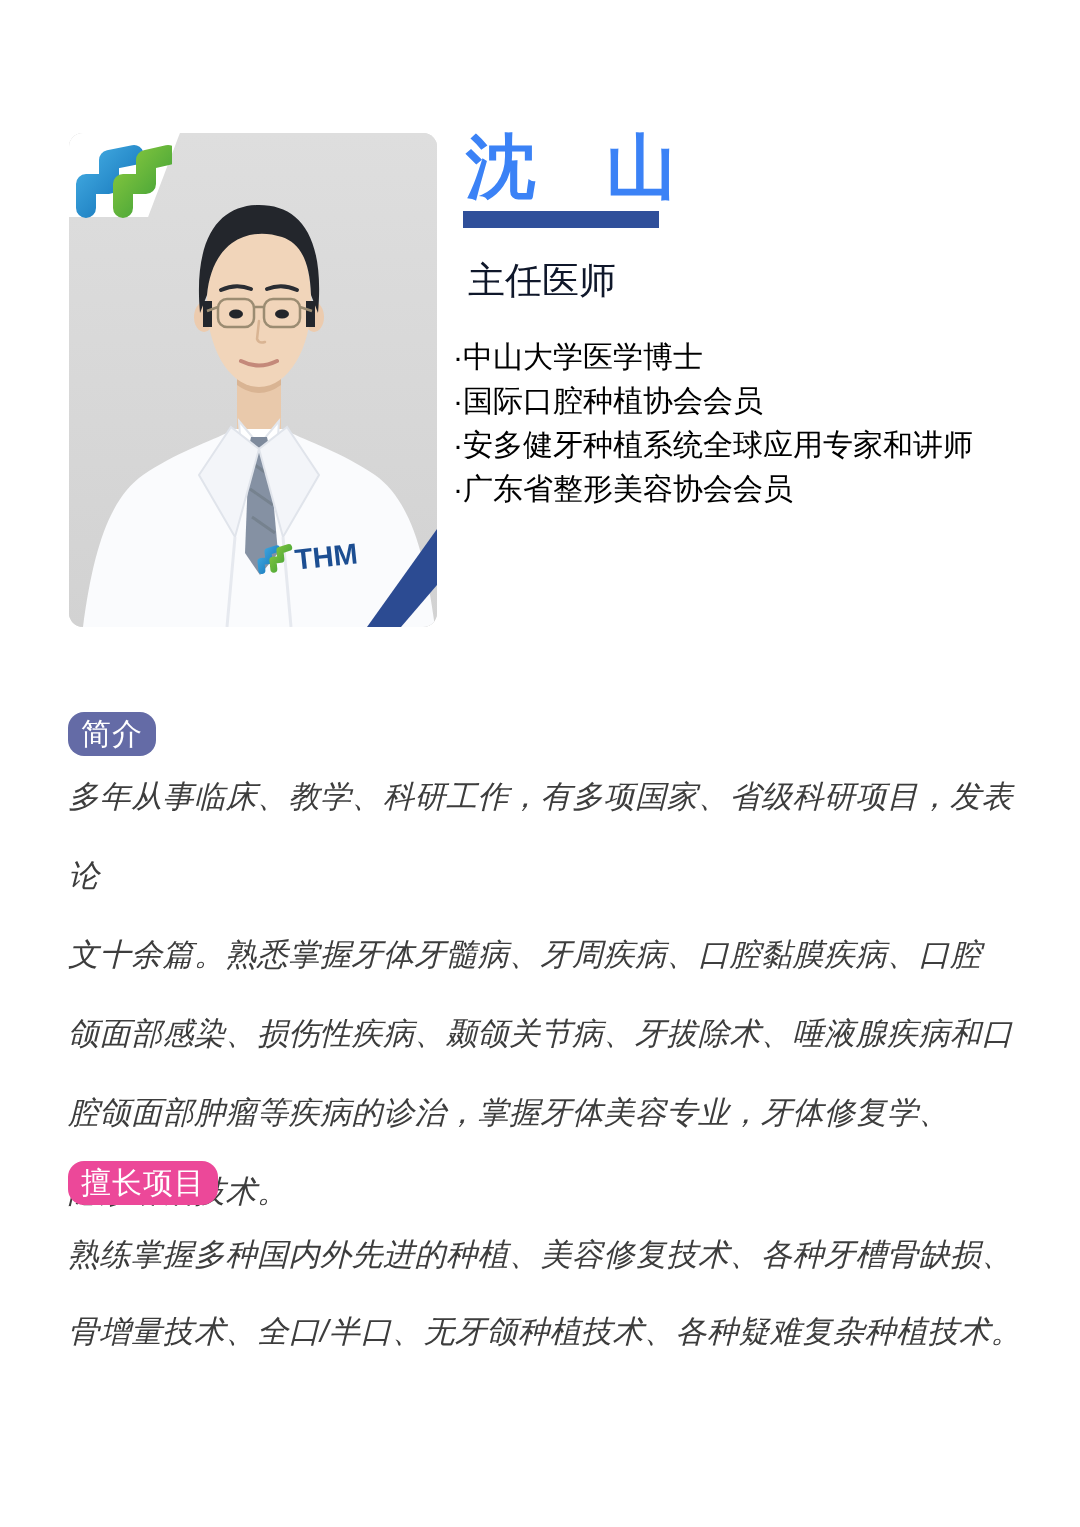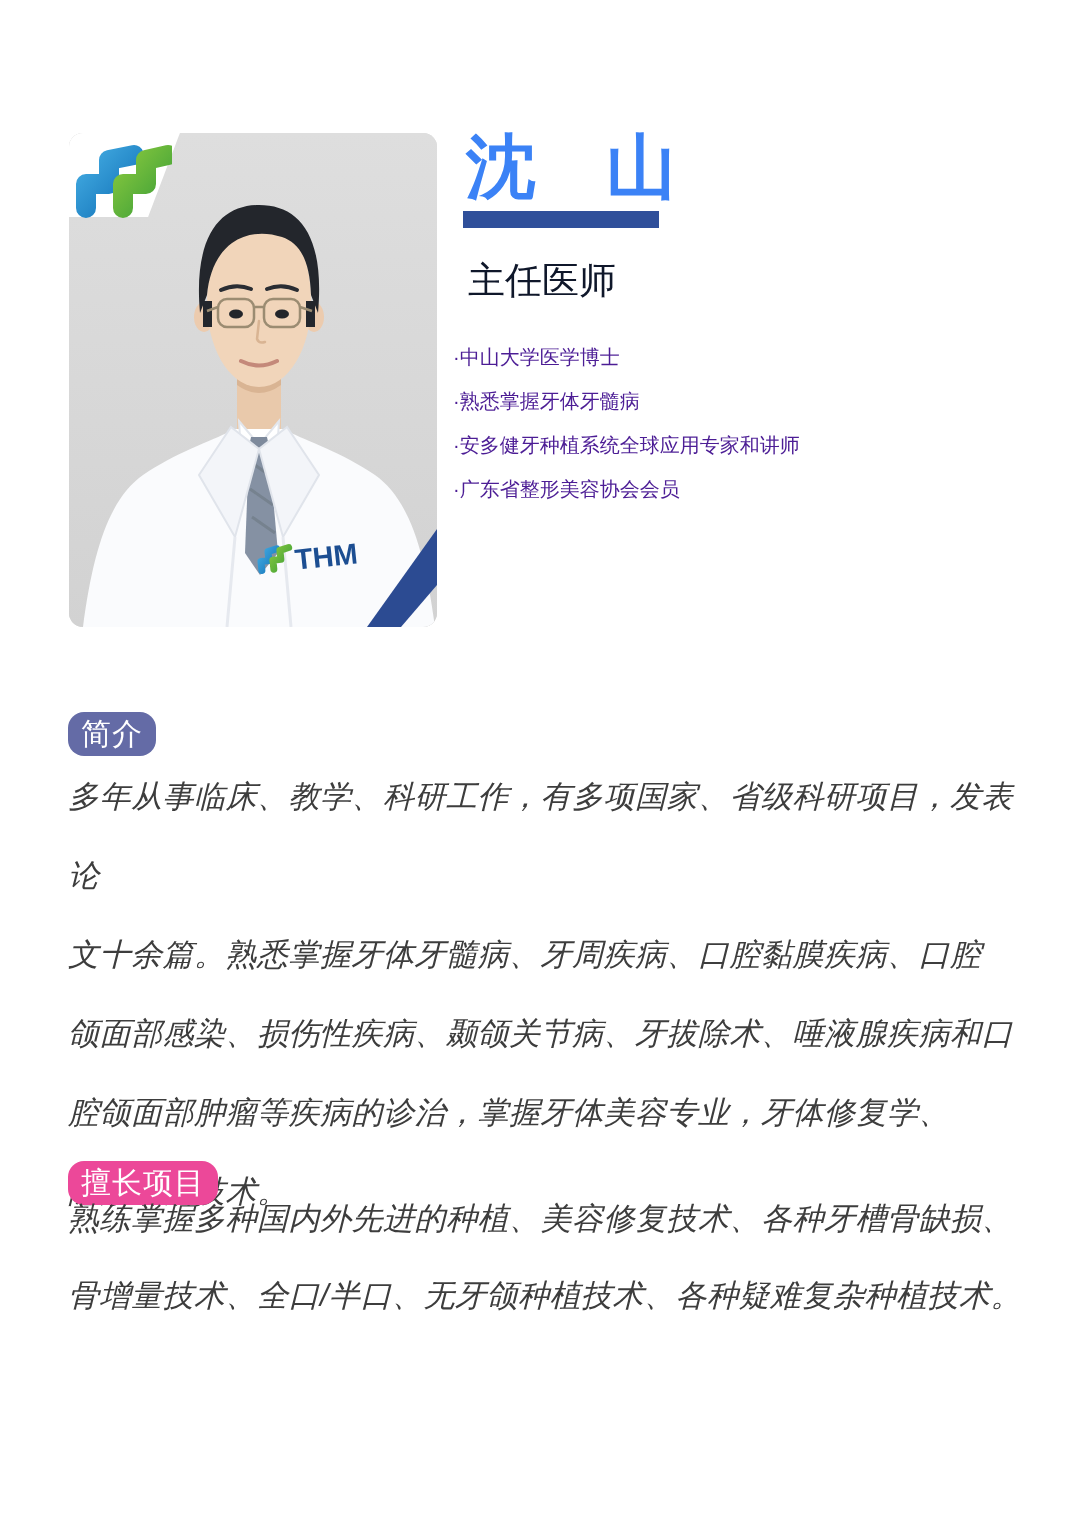--- a/index.html
+++ b/index.html
@@ -25,40 +25,40 @@
     font-size:70px;font-weight:700;color:#3b82f6;line-height:74px;white-space:pre;
   }
   .name-underline{position:absolute;left:463px;top:211px;width:196px;height:17px;}
   .doctor-title{
     position:absolute;left:468px;top:260px;
     font-size:37px;font-weight:500;color:#0f172a;line-height:42px;
   }
   .credentials{
     position:absolute;left:453px;top:335px;width:590px;
     list-style:none;margin:0;padding:0;
-    font-size:20px;line-height:44px;color:#4c1d95;
+    font-size:30px;line-height:44px;color:#000000;
   }
   .credentials li{
     white-space:pre-line;
     padding-left:15px;text-indent:-15px;
   }
   
   .badge{
     position:absolute;display:inline-block;
     color:#ffffff;font-size:30px;line-height:34px;
     padding:5px 13px;border-radius:16px;letter-spacing:1px;
   }
   .badge.intro{left:68px;top:712px;}
   .badge.spec{left:68px;top:1161px;}
   .para{
     position:absolute;left:68px;width:965px;
     font-size:31px;color:#3d3d3d;white-space:pre-line;letter-spacing:0.5px;font-style:italic;
   }
   .para.intro-body{top:757px;line-height:79px;}
-  .para.spec-body{top:1180px;line-height:77px;}
+  .para.spec-body{top:1216px;line-height:77px;}
 </style>
 </head>
 <body>
 
 <div class="page">
 
   <div class="photo">
     <svg class="doctor" width="368" height="494" viewBox="0 0 368 494">
       <defs>
         <linearGradient id="bg" x1="0" y1="0" x2="0" y2="1">
@@ -140,21 +140,21 @@
       <polyline points="51,72 51,48 74,48 74,24 96,19" fill="none" stroke="url(#gG)" stroke-width="20" stroke-linecap="round" stroke-linejoin="round"></polyline>
     </svg>
   </div>
 
   <div class="doctor-name">沈　山</div>
   <div class="name-underline" style="background:#2f4f9a;"></div>
   <div class="doctor-title">主任医师</div>
 
   <ul class="credentials">
     <li>·中山大学医学博士</li>
-    <li>·熟悉掌握牙体牙髓病</li>
+    <li>·国际口腔种植协会会员</li>
     <li>·安多健牙种植系统全球应用专家和讲师</li>
     <li>·广东省整形美容协会会员</li>
   </ul>
 
   <div class="badge intro" style="background:#646ba6;">简介</div>
   <div class="para intro-body">多年从事临床、教学、科研工作，有多项国家、省级科研项目，发表论
 文十余篇。熟悉掌握牙体牙髓病、牙周疾病、口腔黏膜疾病、口腔
 颌面部感染、损伤性疾病、颞颌关节病、牙拔除术、唾液腺疾病和口
 腔颌面部肿瘤等疾病的诊治，掌握牙体美容专业，牙体修复学、
 隐形矫治技术。</div>

